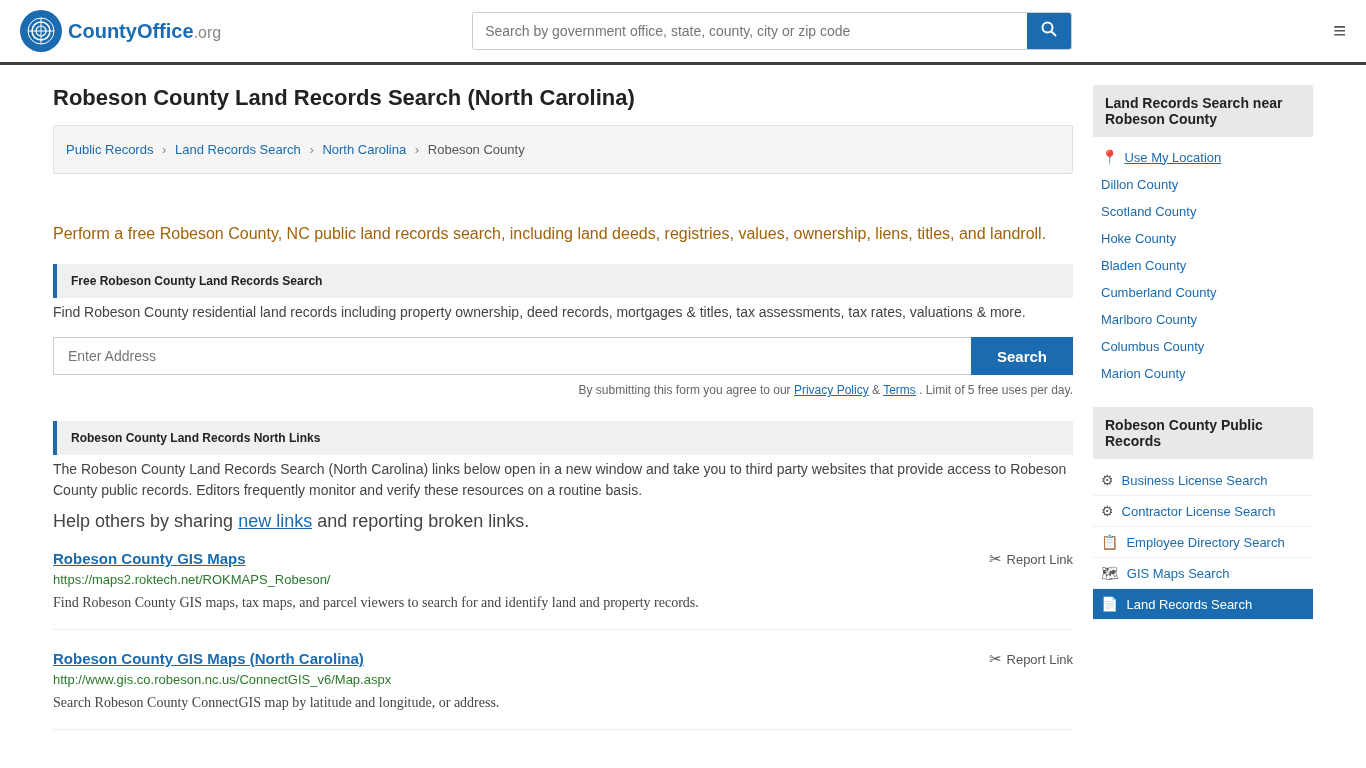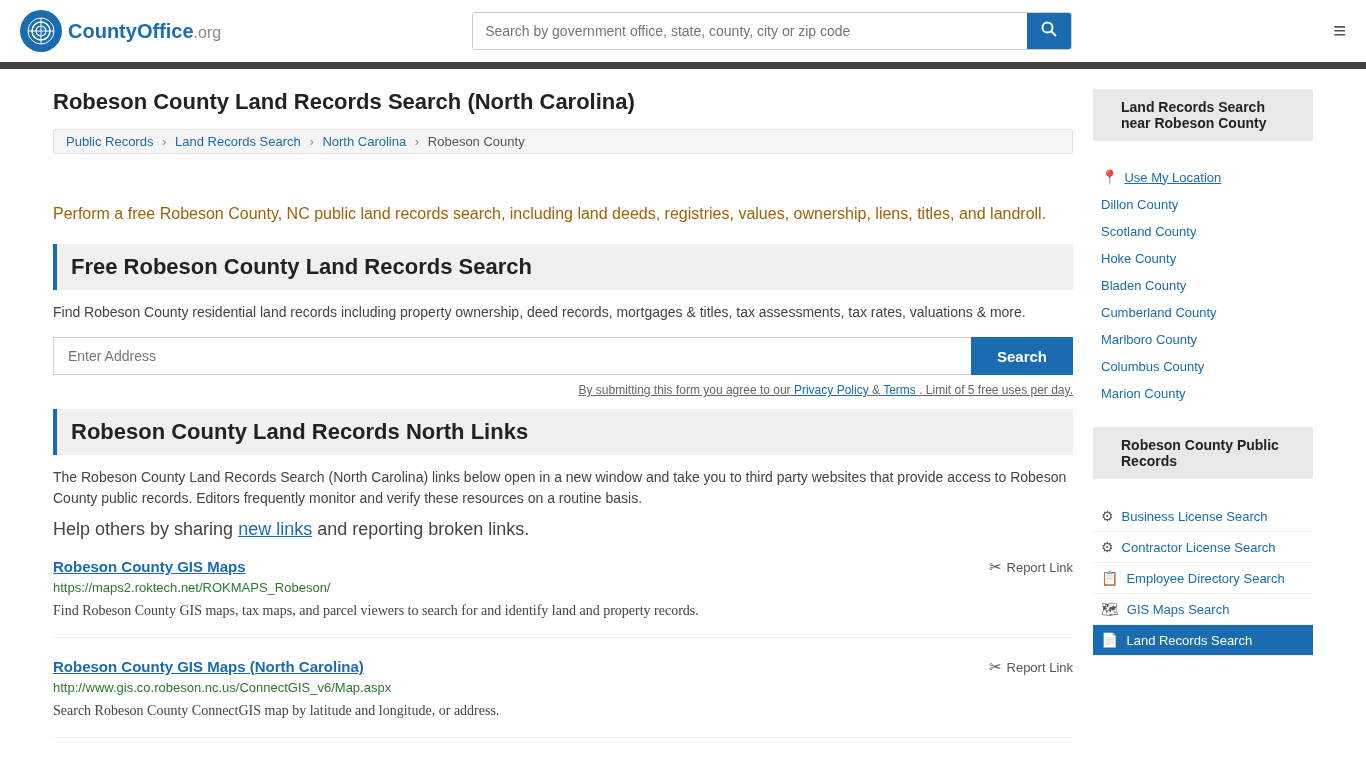--- a/index.html
+++ b/index.html
@@ -1,21 +1,21 @@
 <!DOCTYPE html>
 <html><head>
   <meta charset="utf-8">
   <style>
     * { box-sizing: border-box; margin: 0; padding: 0; }
     body { font-family: Arial, sans-serif; font-size: 14px; color: #333; background: #fff; }
 
     
     .header {
       background: #fff;
-      border-bottom: 7px solid #404040;
+      border-bottom: 3px solid #404040;
       padding: 10px 20px;
       display: flex;
       align-items: center;
       justify-content: space-between;
     }
     .logo-area {
       display: flex;
       align-items: center;
       gap: 6px;
     }
@@ -85,21 +85,21 @@
       font-size: 22px;
       font-weight: bold;
       color: #222;
       margin-bottom: 14px;
     }
 
     
     .breadcrumb {
       background: #f5f5f5;
       border: 1px solid #e0e0e0;
-      padding: 4px 12px;
+      padding: 16px 12px;
       font-size: 13px;
       color: #555;
       margin-bottom: 14px;
       border-radius: 2px;
     }
     .breadcrumb a { color: #1a6baf; text-decoration: none; }
     .breadcrumb .sep { margin: 0 5px; color: #888; }
 
     
     .description {
@@ -108,24 +108,24 @@
       margin-bottom: 18px;
       line-height: 1.5;
       margin-top: 48px;
     }
 
     
     .section-heading {
       background: #f0f0f0;
       border-left: 4px solid #1a6baf;
       padding: 10px 14px;
-      font-size: 22px;
+      font-size: 12px;
       font-weight: bold;
       color: #222;
-      margin-bottom: 12px;
+      margin-bottom: 4px;
     }
 
     
     .free-search-desc {
       font-size: 14px;
       color: #444;
       margin-bottom: 14px;
       line-height: 1.5;
     }
     .address-search-row {
@@ -148,22 +148,21 @@
       border: none;
       padding: 10px 26px;
       font-size: 15px;
       font-weight: bold;
       cursor: pointer;
     }
     .form-terms {
       font-size: 12px;
       color: #666;
       text-align: right;
-      margin-bottom: 12px;
-      text-decoration: underline;
+      margin-bottom: 24px;
     }
     .form-terms a { color: #1a6baf; text-decoration: underline; }
 
     
     .links-desc {
       font-size: 14px;
       color: #444;
       margin-bottom: 10px;
       line-height: 1.5;
     }
@@ -213,25 +212,25 @@
       line-height: 1.5;
       font-family: Liberation Serif, serif;
     }
 
     
     .sidebar-section {
       margin-bottom: 20px;
     }
     .sidebar-heading {
       background: #e8e8e8;
-      padding: 10px 28px;
+      padding: 10px 12px;
       font-size: 14px;
       font-weight: bold;
       color: #222;
-      margin-bottom: 22px;
+      margin-bottom: 6px;
       border-radius: 2px;
     }
     .sidebar-link-item {
       display: flex;
       align-items: center;
       padding: 6px 8px;
       gap: 6px;
       cursor: pointer;
     }
     .sidebar-link-item a {

